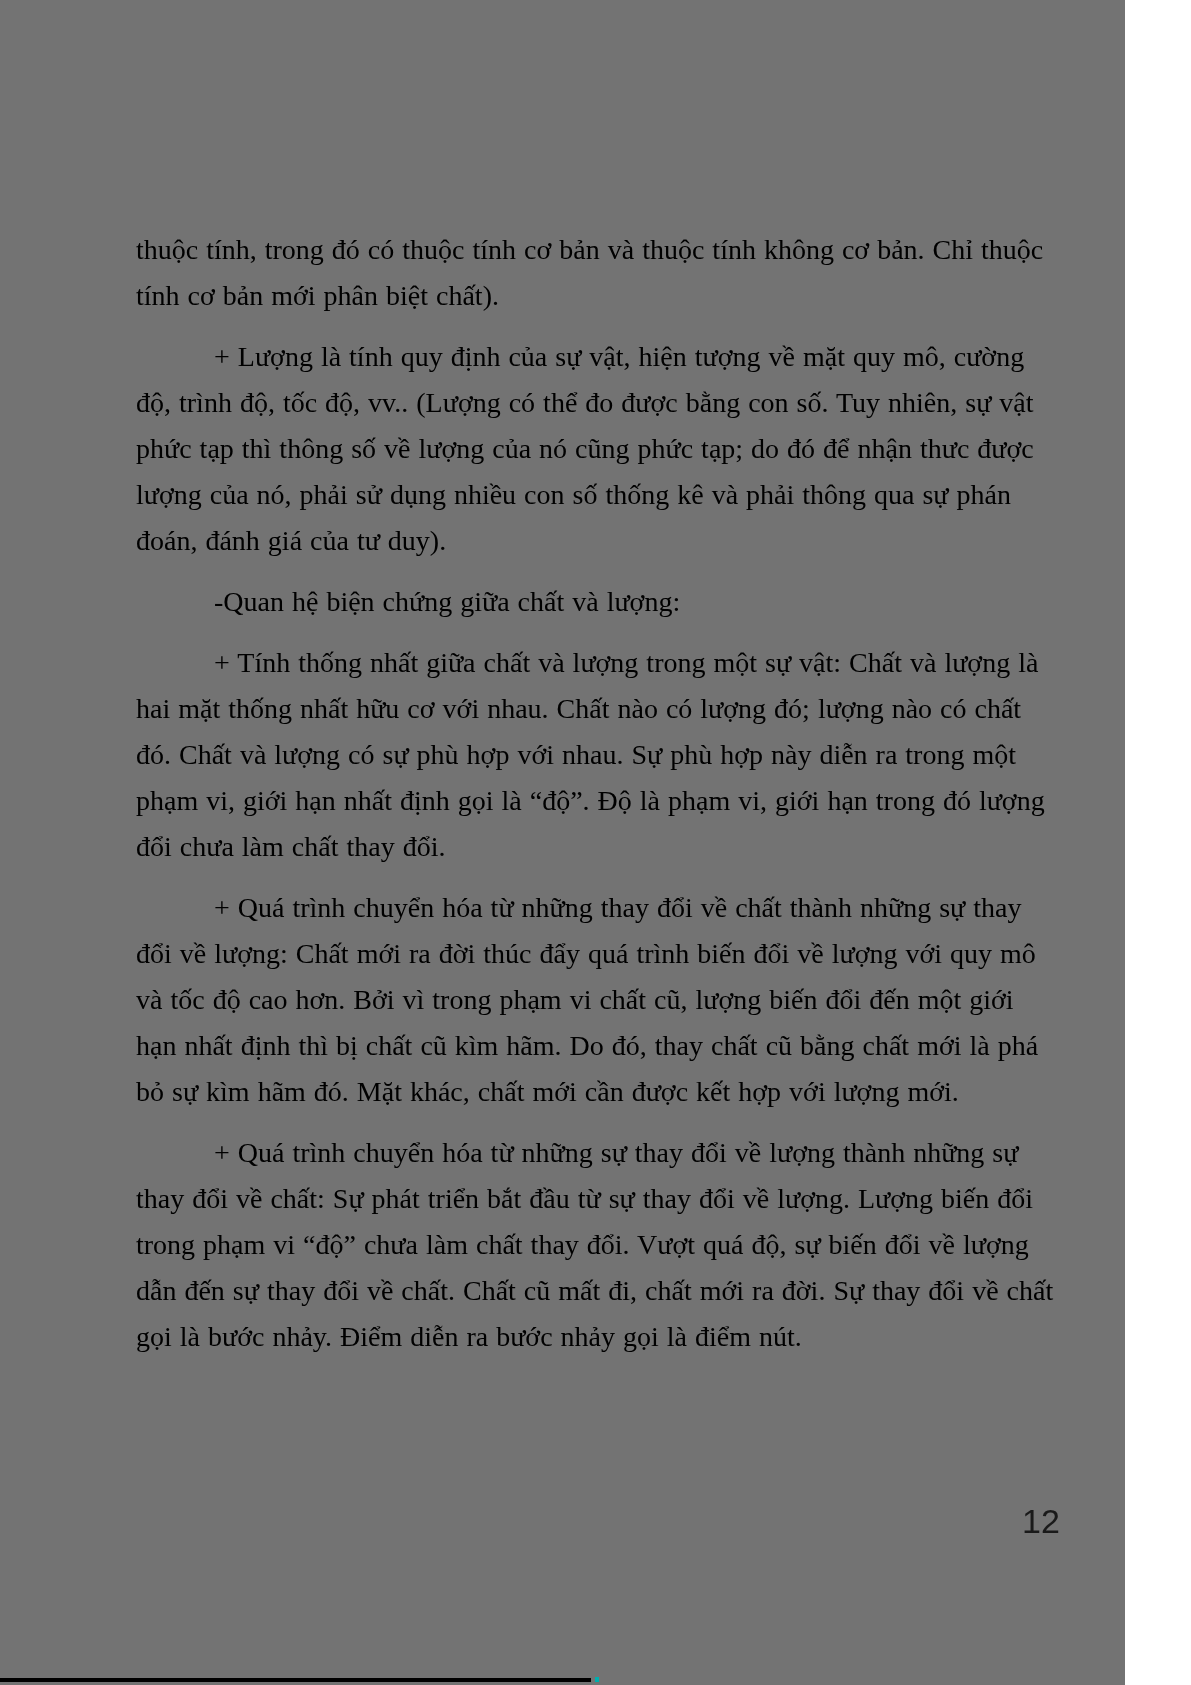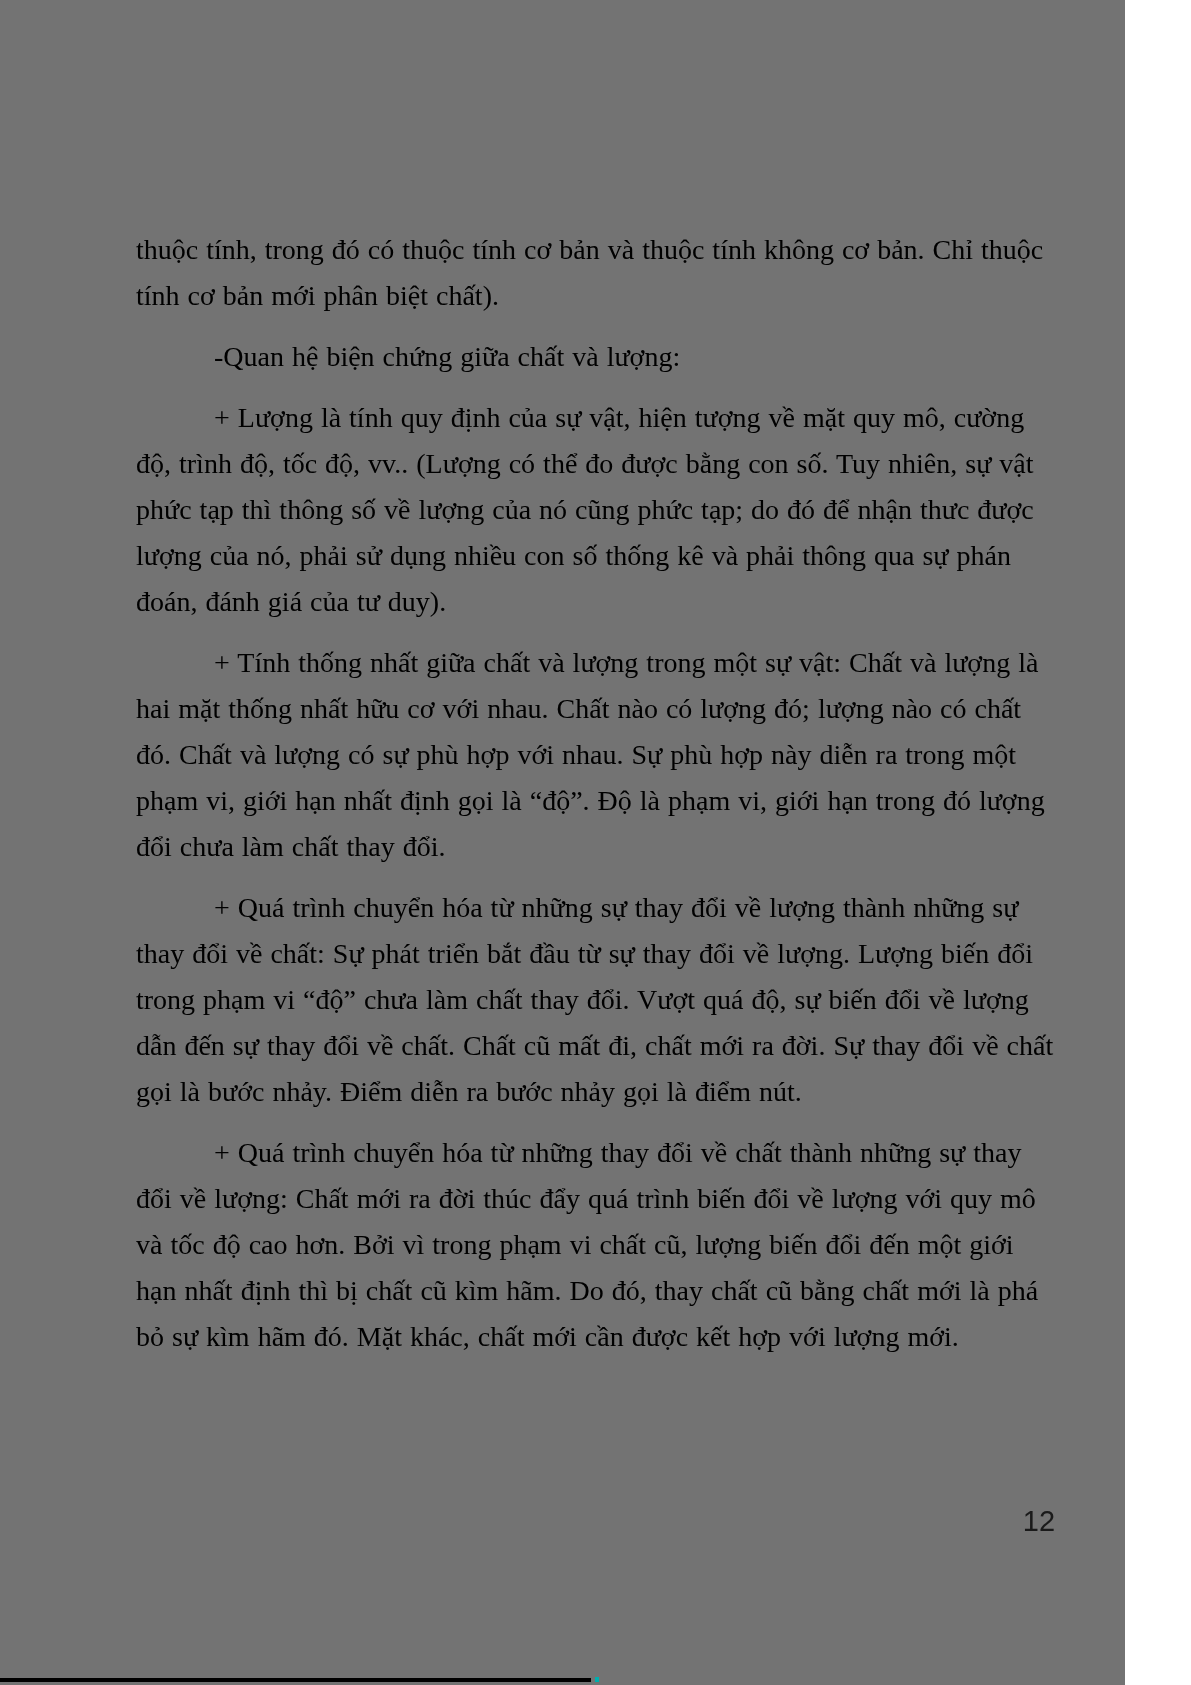--- a/index.html
+++ b/index.html
@@ -33,21 +33,21 @@
   .textblock p.continuation {
     text-indent: 0;
   }
   .page-number {
     position: absolute;
     left: 1022px;
     top: 1506px;
     width: 34px;
     color: #1a1a1a;
     font-family: "Liberation Sans", "DejaVu Sans", sans-serif;
-    font-size: 29px;
+    font-size: 34px;
     line-height: 30px;
     text-align: center;
   }
   .bottom-bar {
     position: absolute;
     left: 0;
     top: 1678px;
     width: 591px;
     height: 4px;
     background: #000000;
@@ -61,25 +61,25 @@
     background: #00aeae;
   }
 </style>
 </head>
 <body>
 
 <div class="page">
 
   <div class="textblock">
     <p class="continuation">thuộc tính, trong đó có thuộc tính cơ bản và thuộc tính không cơ bản. Chỉ thuộc tính cơ bản mới phân biệt chất).</p>
+    <p>+ Lượng là tính quy định của sự vật, hiện tượng về mặt quy mô, cường độ, trình độ, tốc độ, vv.. (Lượng có thể đo được bằng con số. Tuy nhiên, sự vật phức tạp thì thông số về lượng của nó cũng phức tạp; do đó để nhận thưc được lượng của nó, phải sử dụng nhiều con số thống kê và phải thông qua sự phán đoán, đánh giá của tư duy).</p>
     <p>-Quan hệ biện chứng giữa chất và lượng:</p>
-    <p>+ Lượng là tính quy định của sự vật, hiện tượng về mặt quy mô, cường độ, trình độ, tốc độ, vv.. (Lượng có thể đo được bằng con số. Tuy nhiên, sự vật phức tạp thì thông số về lượng của nó cũng phức tạp; do đó để nhận thưc được lượng của nó, phải sử dụng nhiều con số thống kê và phải thông qua sự phán đoán, đánh giá của tư duy).</p>
     <p>+ Tính thống nhất giữa chất và lượng trong một sự vật: Chất và lượng là hai mặt thống nhất hữu cơ với nhau. Chất nào có lượng đó; lượng nào có chất đó. Chất và lượng có sự phù hợp với nhau. Sự phù hợp này diễn ra trong một phạm vi, giới hạn nhất định gọi là “độ”. Độ là phạm vi, giới hạn trong đó lượng đổi chưa làm chất thay đổi.</p>
+    <p>+ Quá trình chuyển hóa từ những thay đổi về chất thành những sự thay đổi về lượng: Chất mới ra đời thúc đẩy quá trình biến đổi về lượng với quy mô và tốc độ cao hơn. Bởi vì trong phạm vi chất cũ, lượng biến đổi đến một giới hạn nhất định thì bị chất cũ kìm hãm. Do đó, thay chất cũ bằng chất mới là phá bỏ sự kìm hãm đó. Mặt khác, chất mới cần được kết hợp với lượng mới.</p>
     <p>+ Quá trình chuyển hóa từ những sự thay đổi về lượng thành những sự thay đổi về chất: Sự phát triển bắt đầu từ sự thay đổi về lượng. Lượng biến đổi trong phạm vi “độ” chưa làm chất thay đổi. Vượt quá độ, sự biến đổi về lượng dẫn đến sự thay đổi về chất. Chất cũ mất đi, chất mới ra đời. Sự thay đổi về chất gọi là bước nhảy. Điểm diễn ra bước nhảy gọi là điểm nút.</p>
-    <p>+ Quá trình chuyển hóa từ những thay đổi về chất thành những sự thay đổi về lượng: Chất mới ra đời thúc đẩy quá trình biến đổi về lượng với quy mô và tốc độ cao hơn. Bởi vì trong phạm vi chất cũ, lượng biến đổi đến một giới hạn nhất định thì bị chất cũ kìm hãm. Do đó, thay chất cũ bằng chất mới là phá bỏ sự kìm hãm đó. Mặt khác, chất mới cần được kết hợp với lượng mới.</p>
   </div>
 
   <div class="page-number">12</div>
 
   <div class="bottom-bar"></div>
 
   <div class="cursor-mark"></div>
 
 </div>
 

